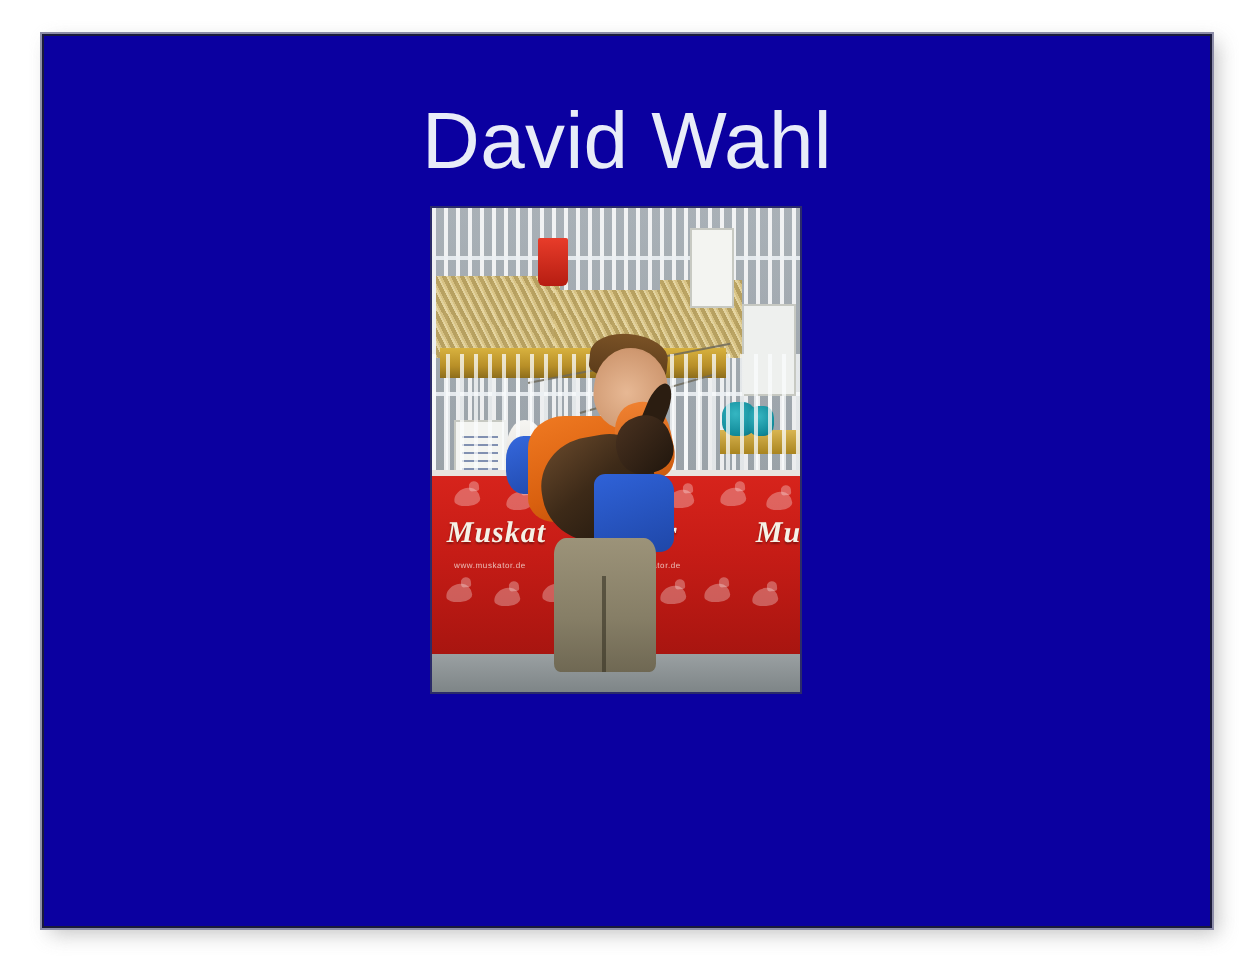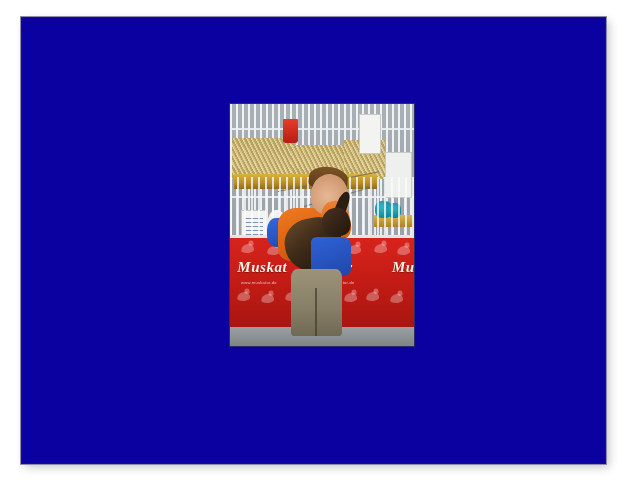--- a/index.html
+++ b/index.html
@@ -63,21 +63,21 @@
     font-size: 40px;
     line-height: 46px;
     font-weight: 400;
     letter-spacing: .2px;
     white-space: nowrap;
   }
 
   
   .photo {
     position: absolute;
-    left: 208px;
+    left: 194px;
     top: 86px;
     width: 184px;
     height: 242px;
     overflow: hidden;
     background: #8a8f93;
     box-shadow: 0 0 0 1px #2b2b6a;
     text-align: right;
   }
 
   .photo-inner {
@@ -395,20 +395,21 @@
 </head>
 <body>
 
 <div id="canvas">
 
   <div class="slide-shadow"></div>
   <div class="slide-frame"></div>
 
   <div class="slide">
 
+    <div class="slide-title">David Wahl</div>
 
     <div class="photo">
       <div class="photo-inner">
 
         <div class="bg-wall"></div>
         <div class="rail r1"></div>
         <div class="rail r2"></div>
         <div class="rail r3"></div>
 
         <div class="hay h1"></div>

